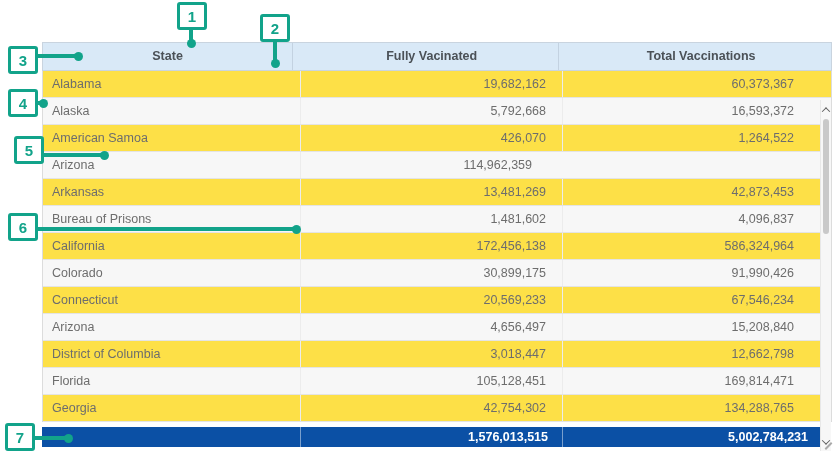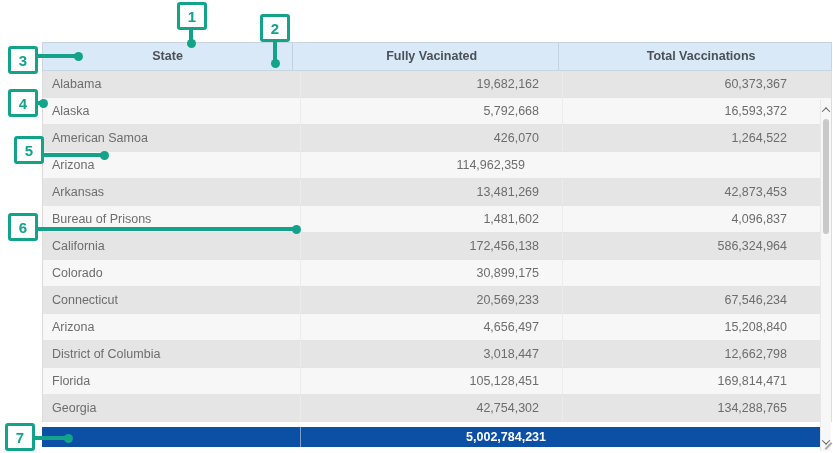--- a/index.html
+++ b/index.html
@@ -28,28 +28,28 @@
     border-right:1px solid #c3d2e1;overflow:hidden;white-space:nowrap;
   }
   .th.c1{width:258px;}
   .th.c2{width:262px;}
   .th.c3{width:268px;border-right:none;}
   .tbody{
     position:relative;height:351px;box-sizing:border-box;
     border-left:1px solid #dcdcdc;border-right:1px solid #dcdcdc;border-bottom:1px solid #d9d9d9;
     background:#fff;
   }
-  .tr{display:flex;height:27px;box-sizing:border-box;border-bottom:1px solid var(--row-border);background:#e5e5e5;}
+  .tr{display:flex;height:27px;box-sizing:border-box;border-bottom:1px solid var(--row-border);background:#fde047;}
   .tr.alt{background:var(--row-alt);}
   .td{
     box-sizing:border-box;line-height:26px;font-size:12.5px;color:var(--body-text);
     overflow:hidden;white-space:nowrap;
   }
   .td.state{width:258px;padding-left:9px;border-right:1px solid #ececec;}
-  .td.num{width:262px;text-align:right;padding-right:23px;border-right:1px solid #ececec;}
+  .td.num{width:262px;text-align:right;padding-right:16px;border-right:1px solid #ececec;}
   .td.num.last{width:247px;border-right:none;}
   
   .sbar{
     position:absolute;top:29px;right:0;width:11px;height:351px;background:#f7f7f7;
     border-left:1px solid #e8e8e8;box-sizing:border-box;
   }
   .sb-btn{position:absolute;left:0;width:100%;height:15px;display:flex;align-items:center;justify-content:center;}
   .sb-btn.up{top:2px;}
   .sb-btn.down{bottom:2px;}
   .chev{display:block;width:5px;height:5px;border-left:1.6px solid #5f5f5f;border-top:1.6px solid #5f5f5f;}
@@ -154,20 +154,21 @@
           <div class="td num last">4,096,837</div>
         </div>
         <div class="tr">
           <div class="td state">California</div>
           <div class="td num">172,456,138</div>
           <div class="td num last">586,324,964</div>
         </div>
         <div class="tr alt">
           <div class="td state">Colorado</div>
           <div class="td num">30,899,175</div>
+          <div class="td num last">91,990,426</div>
         </div>
         <div class="tr">
           <div class="td state">Connecticut</div>
           <div class="td num">20,569,233</div>
           <div class="td num last">67,546,234</div>
         </div>
         <div class="tr alt">
           <div class="td state">Arizona</div>
           <div class="td num">4,656,497</div>
           <div class="td num last">15,208,840</div>
@@ -193,20 +194,21 @@
           </div>
         <div class="sb-thumb"></div>
         <div class="sb-btn down">
             <span class="chev down"></span>
           </div>
       </div>
     </div>
 
     <div class="tfoot">
       <div class="tf c1"></div>
+      <div class="tf c2">1,576,013,515</div>
       <div class="tf c3">5,002,784,231</div>
     </div>
 
     <div class="resize-handle"></div>
   </div>
 
   <div class="co-line c1l"></div>
   <div class="co-dot  c1d"></div>
   <div class="co-box  c1b">1</div>
 

